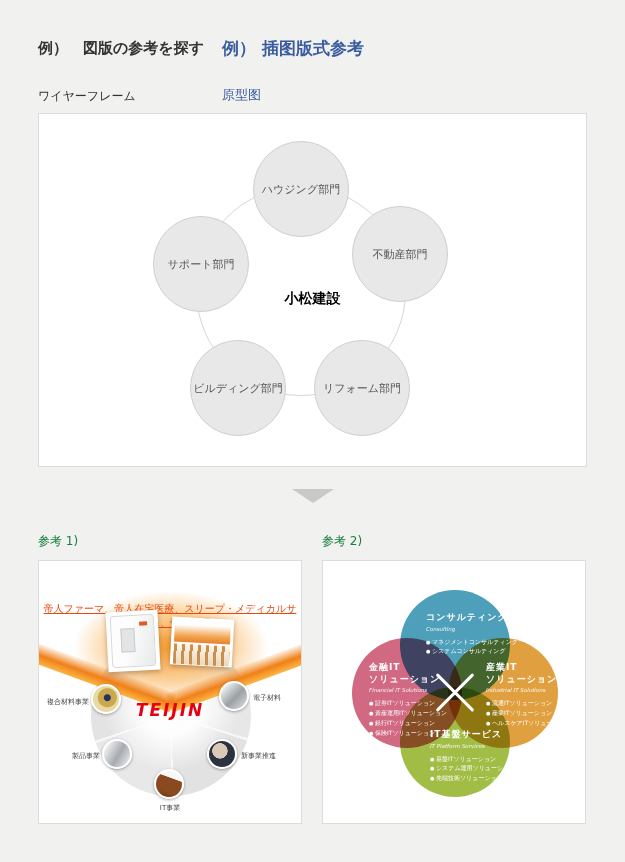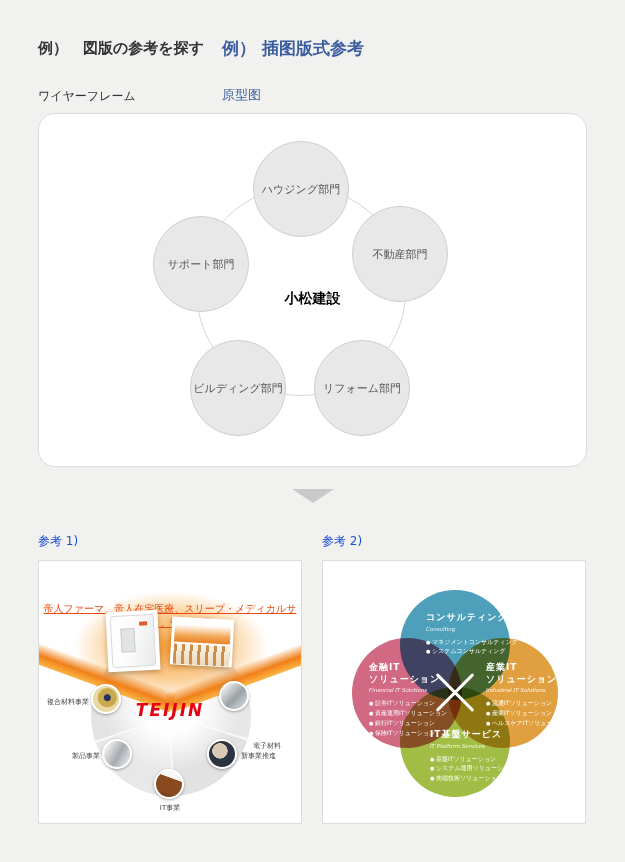--- a/index.html
+++ b/index.html
@@ -13,21 +13,21 @@
   .abs { position:absolute; }
 
   
   .title-ja { left:38px; top:39px; font-size:15px; font-weight:600; color:#333; }
   .title-zh { left:222px; top:37px; font-size:17px; font-weight:700; color:#3a5c9e; }
   .label-ja { left:38px; top:88px; font-size:12px; color:#333; }
   .label-zh { left:222px; top:86px; font-size:13px; color:#3a5c9e; }
 
   
   .panel { position:absolute; background:#fff; border:1px solid #dcdcdc; }
-  #wf-panel { left:38px; top:113px; width:549px; height:354px;border-radius:17px; }
+  #wf-panel { left:38px; top:113px; width:549px; height:354px; }
   #ref1-panel { left:38px; top:560px; width:264px; height:264px; overflow:hidden; }
   #ref2-panel { left:322px; top:560px; width:264px; height:264px; overflow:hidden; }
 
   
   .wf-ring { left:157px; top:72px; width:210px; height:210px;
              border:1px solid #d6d6d6; border-radius:50%; }
   .wf-node { width:96px; height:96px; border-radius:50%;
              background:#e8e8e8; border:1px solid #cfcfcf;
              display:flex; align-items:center; justify-content:center;
              font-size:11px; color:#555; text-align:center; }
@@ -39,21 +39,21 @@
   .wf-center { left:0; right:0; top:176px; text-align:center;
                font-size:14px; font-weight:bold; color:#000000; }
 
   
   .down-arrow { left:292px; top:489px; width:0; height:0;
                 border-left:21px solid transparent;
                 border-right:21px solid transparent;
                 border-top:14px solid #c9c9c9; }
 
   
-  .ref-label { top:533px; font-size:12px; color:#1d4ed8; }
+  .ref-label { top:533px; font-size:12px; color:#15803d; }
   .ref-label.r1 { left:38px; }
   .ref-label.r2 { left:322px; }
 
   
   .r1-glow { left:0; top:0; right:0; height:190px;
              background:radial-gradient(ellipse 135px 78px at 132px 86px,
                rgba(246,146,30,.9) 0%, rgba(250,177,84,.6) 42%,
                rgba(253,233,206,0) 72%); }
   .r1-beam { height:20px;
              background:linear-gradient(to bottom, rgba(247,148,29,.1),
@@ -103,21 +103,21 @@
   .r1-sp1 { left:180px; top:120px;
             background:linear-gradient(135deg,#f4f4f4 10%,#9aa0a4 55%,#dfe3e6); }
   .r1-sp2 { left:63px;  top:178px;
             background:linear-gradient(120deg,#eceeef 15%,#a6abb0 55%,#f0f2f4); }
   .r1-sp3 { left:168px; top:178px;
             background:radial-gradient(circle at 42% 38%, #d9c9b6 0 34%, #2b3340 36%); }
   .r1-sp4 { left:115px; top:208px;
             background:linear-gradient(200deg,#f8f8f8 30%, #8a4a1f 32% 75%, #5d3012); }
   .r1-seg-label { font-size:7px; color:#444; }
   .r1-sl0 { left:4px;   top:136px; width:46px; text-align:right; }
-  .r1-sl1 { left:214px; top:132px;margin-top:48px; }
+  .r1-sl1 { left:214px; top:132px; }
   .r1-sl2 { left:24px;  top:190px; width:37px; text-align:right; }
   .r1-sl3 { left:202px; top:190px; }
   .r1-sl4 { left:0; right:0; top:242px; text-align:center; }
 
   
   .venn-circle { position:absolute; width:110px; height:110px; border-radius:50%;
                  mix-blend-mode:multiply; }
   .vc-top    { left:77px;  top:29px;  background:#4d9fba; }
   .vc-left   { left:29px;  top:77px;  background:#d16983; }
   .vc-right  { left:125px; top:77px;  background:#e0a03f; }

